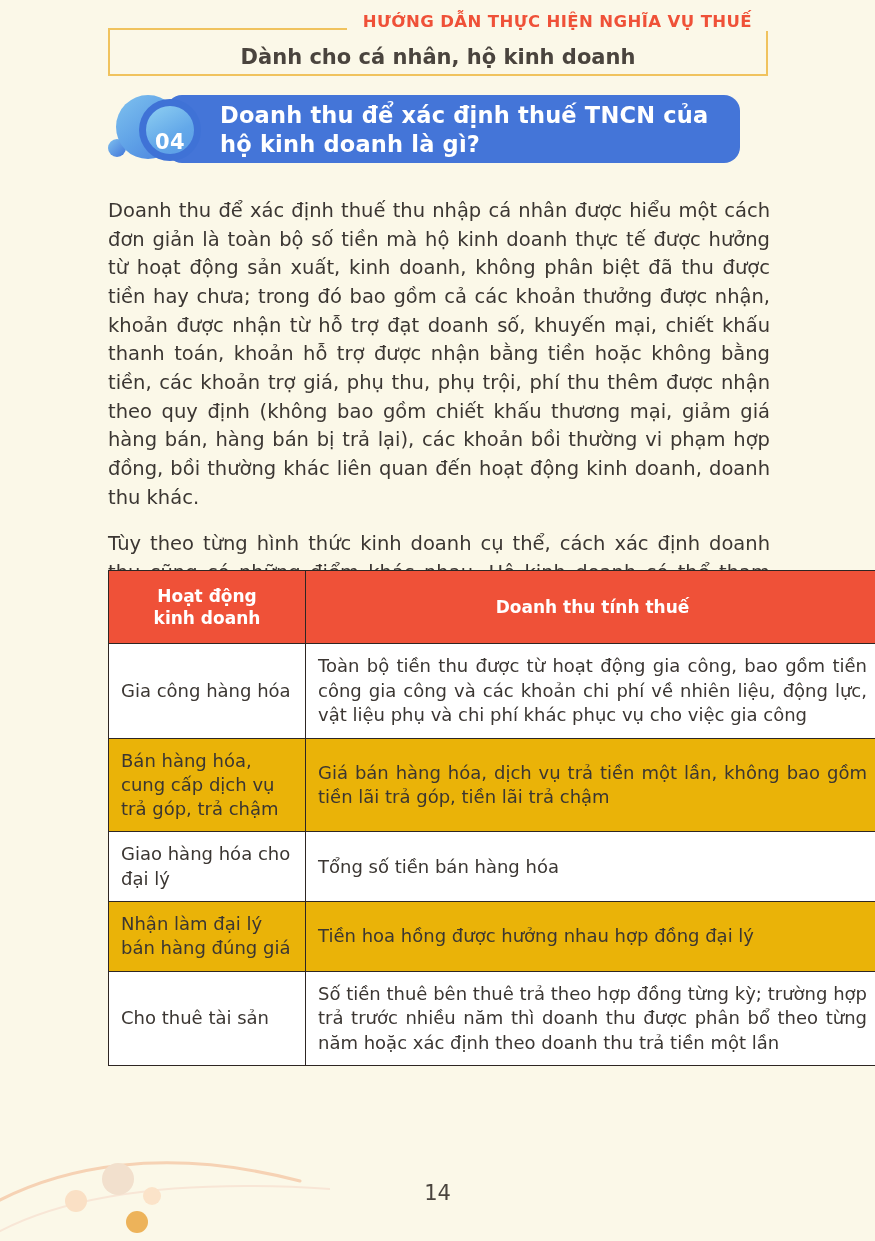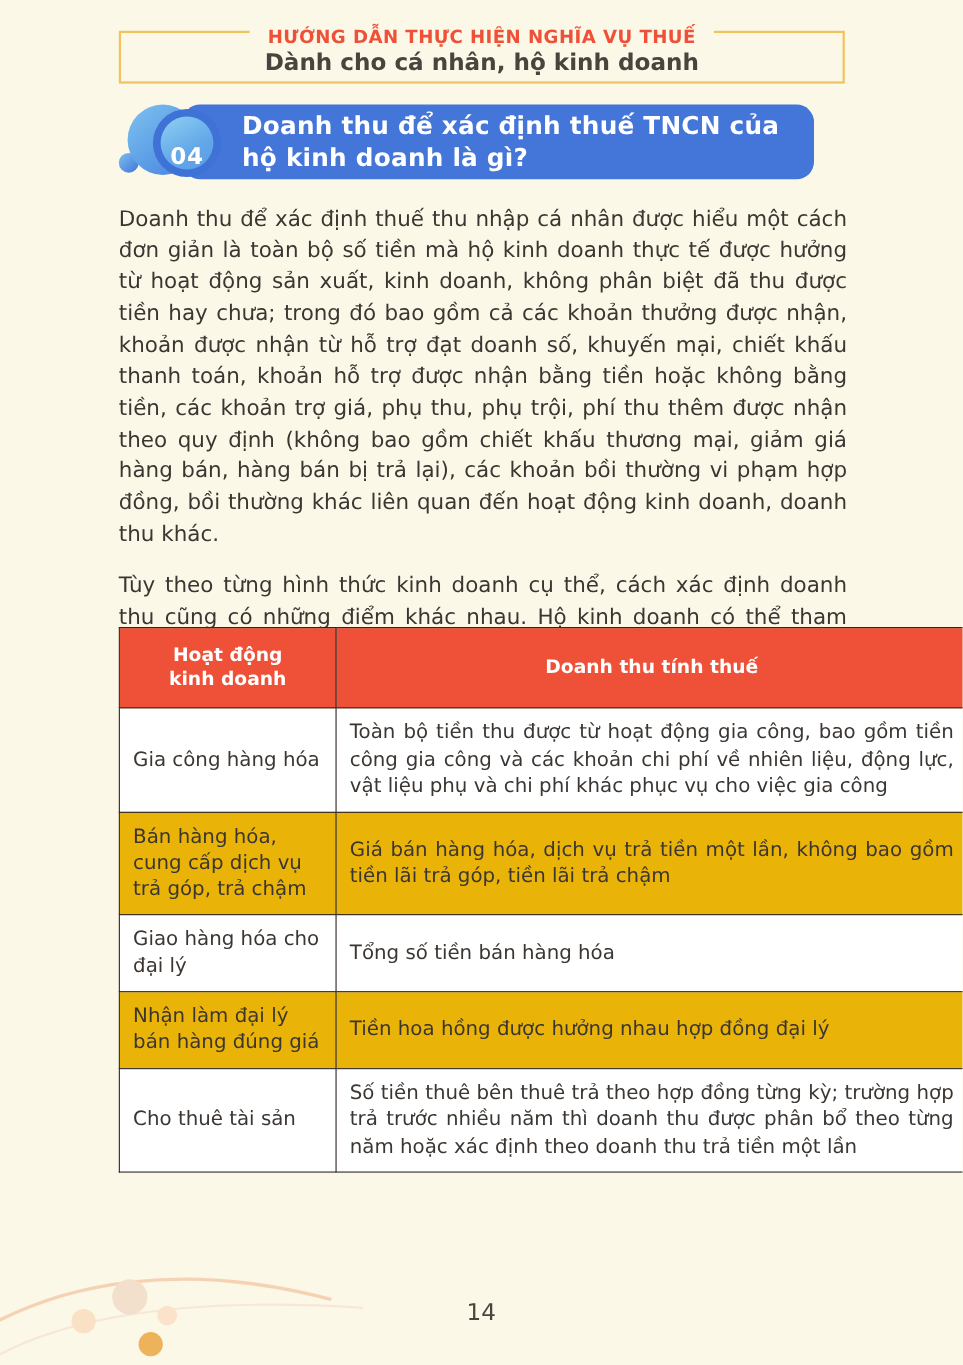--- a/index.html
+++ b/index.html
@@ -29,23 +29,22 @@
     position: absolute;
     inset: 0;
     border: 2px solid #f0c35e;
     box-sizing: border-box;
   }
   .header-title-wrap {
     position: absolute;
     left: 0;
     right: 0;
     top: -14px;
-    text-align: center;
+    text-align: right;
     line-height: 1;
-    margin-top: 12px;
   }
   .header-title {
     display: inline-block;
     background: #fbf8e8;
     padding: 0 16px;
     color: #ef5138;
     font-size: 16.5px;
     font-weight: bold;
     letter-spacing: 0.4px;
     font-family: "DejaVu Sans", "Liberation Sans", sans-serif;
@@ -136,21 +135,21 @@
   }
 
   
   .body-copy {
     position: absolute;
     left: 108px;
     top: 185px;
     width: 662px;
   }
   .para {
-    margin: 0 0 18px 0;
+    margin: 12px 0 18px 0;
     font-size: 19.5px;
     line-height: 1.47;
     color: #3b3632;
     text-align: justify;
     font-weight: normal;
   }
   .para:last-child { margin-bottom: 0; }
 
   
   .rev-table {

